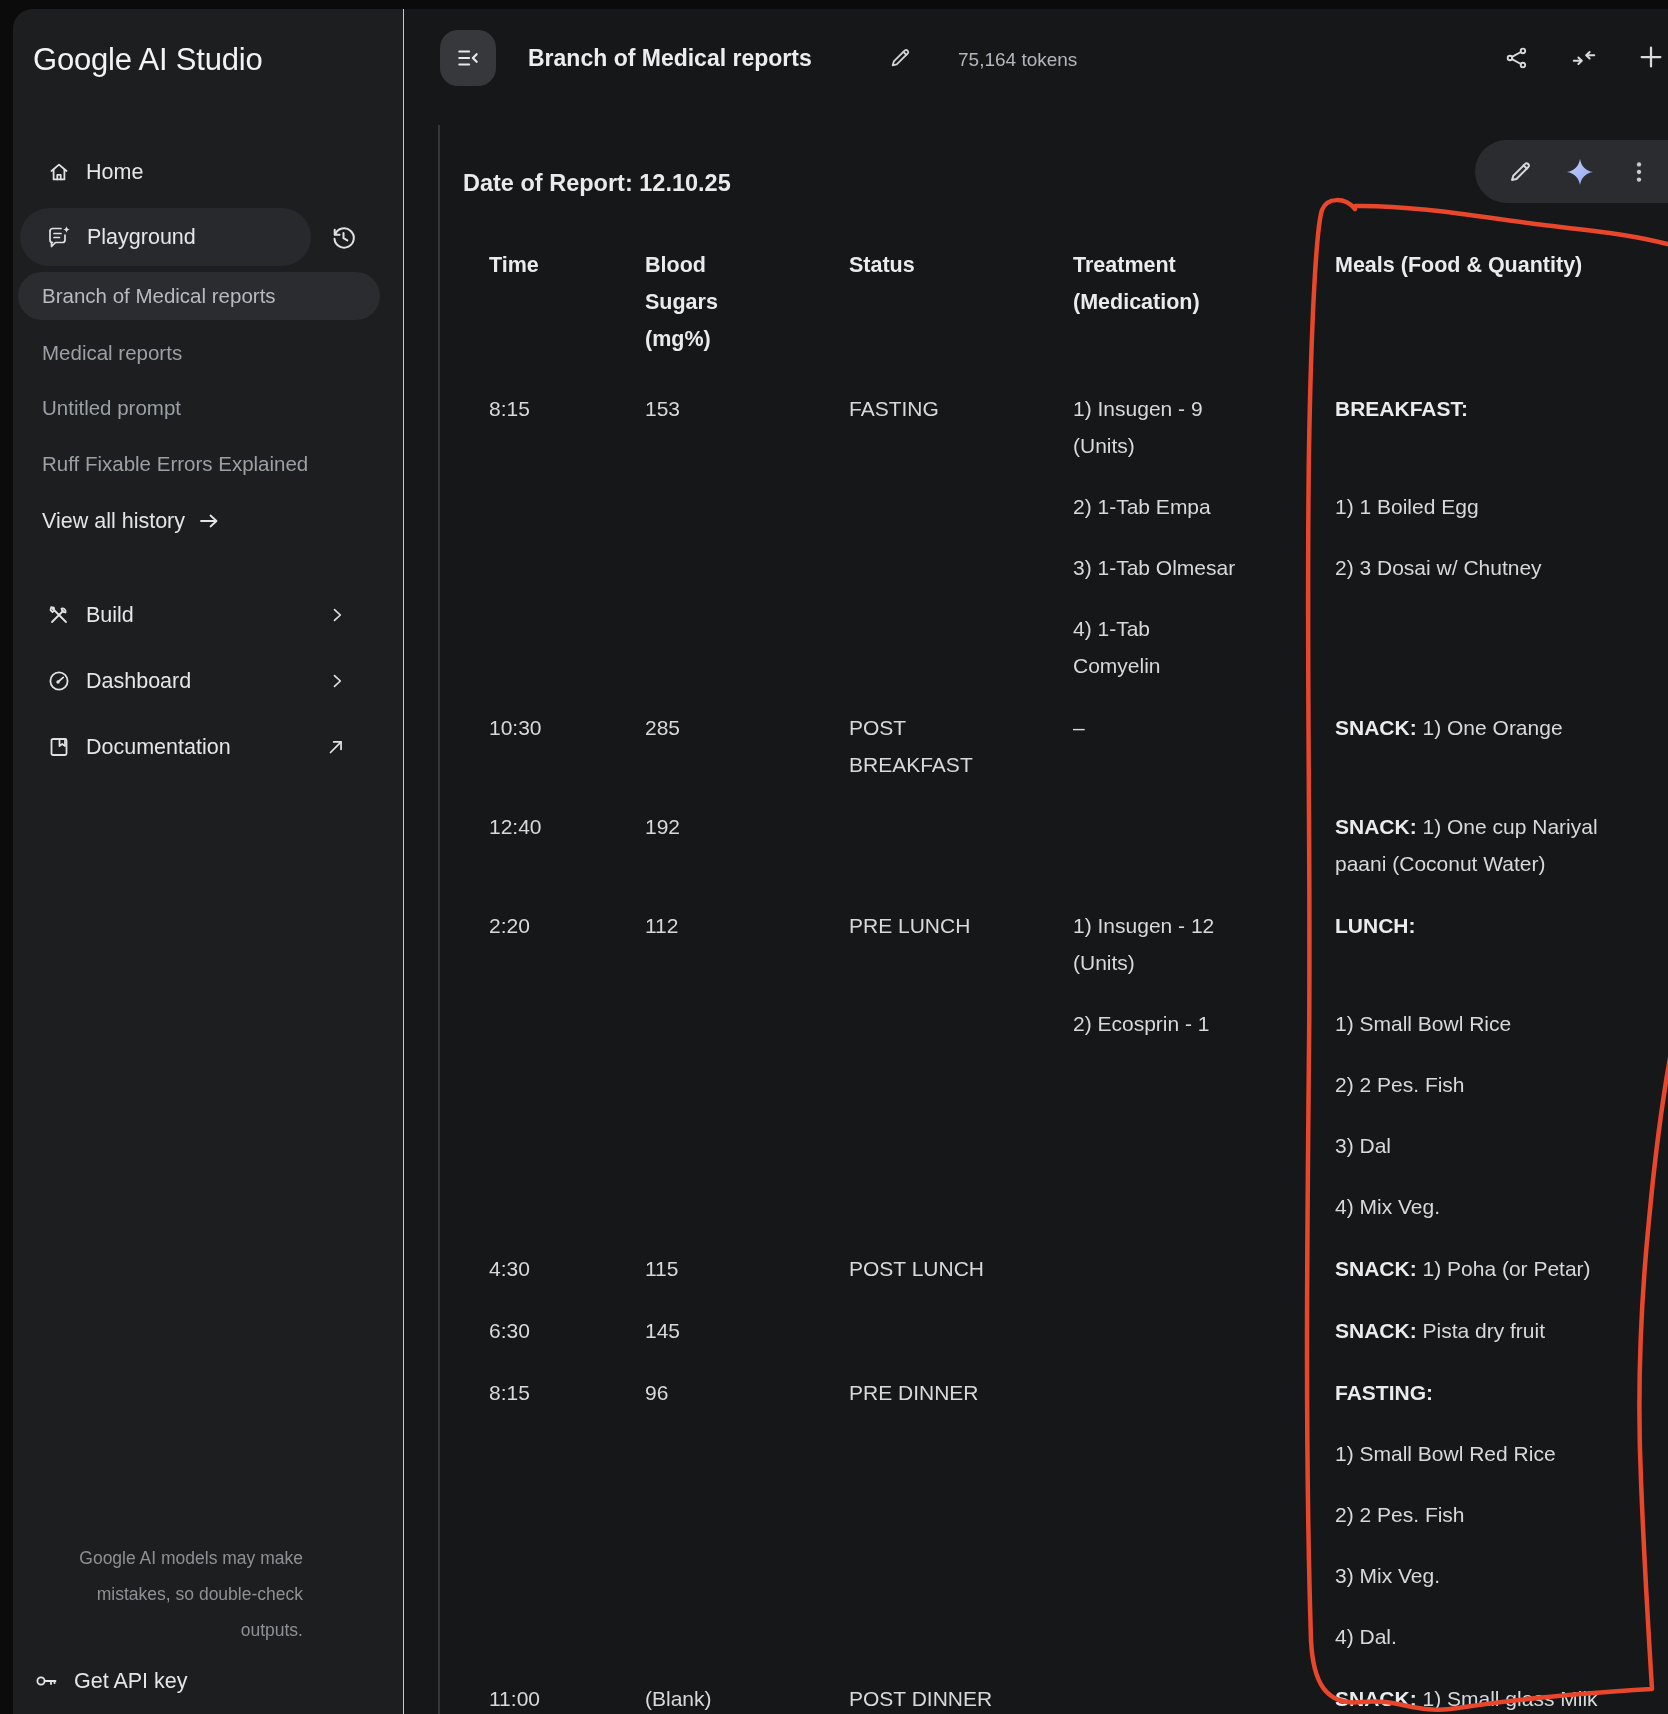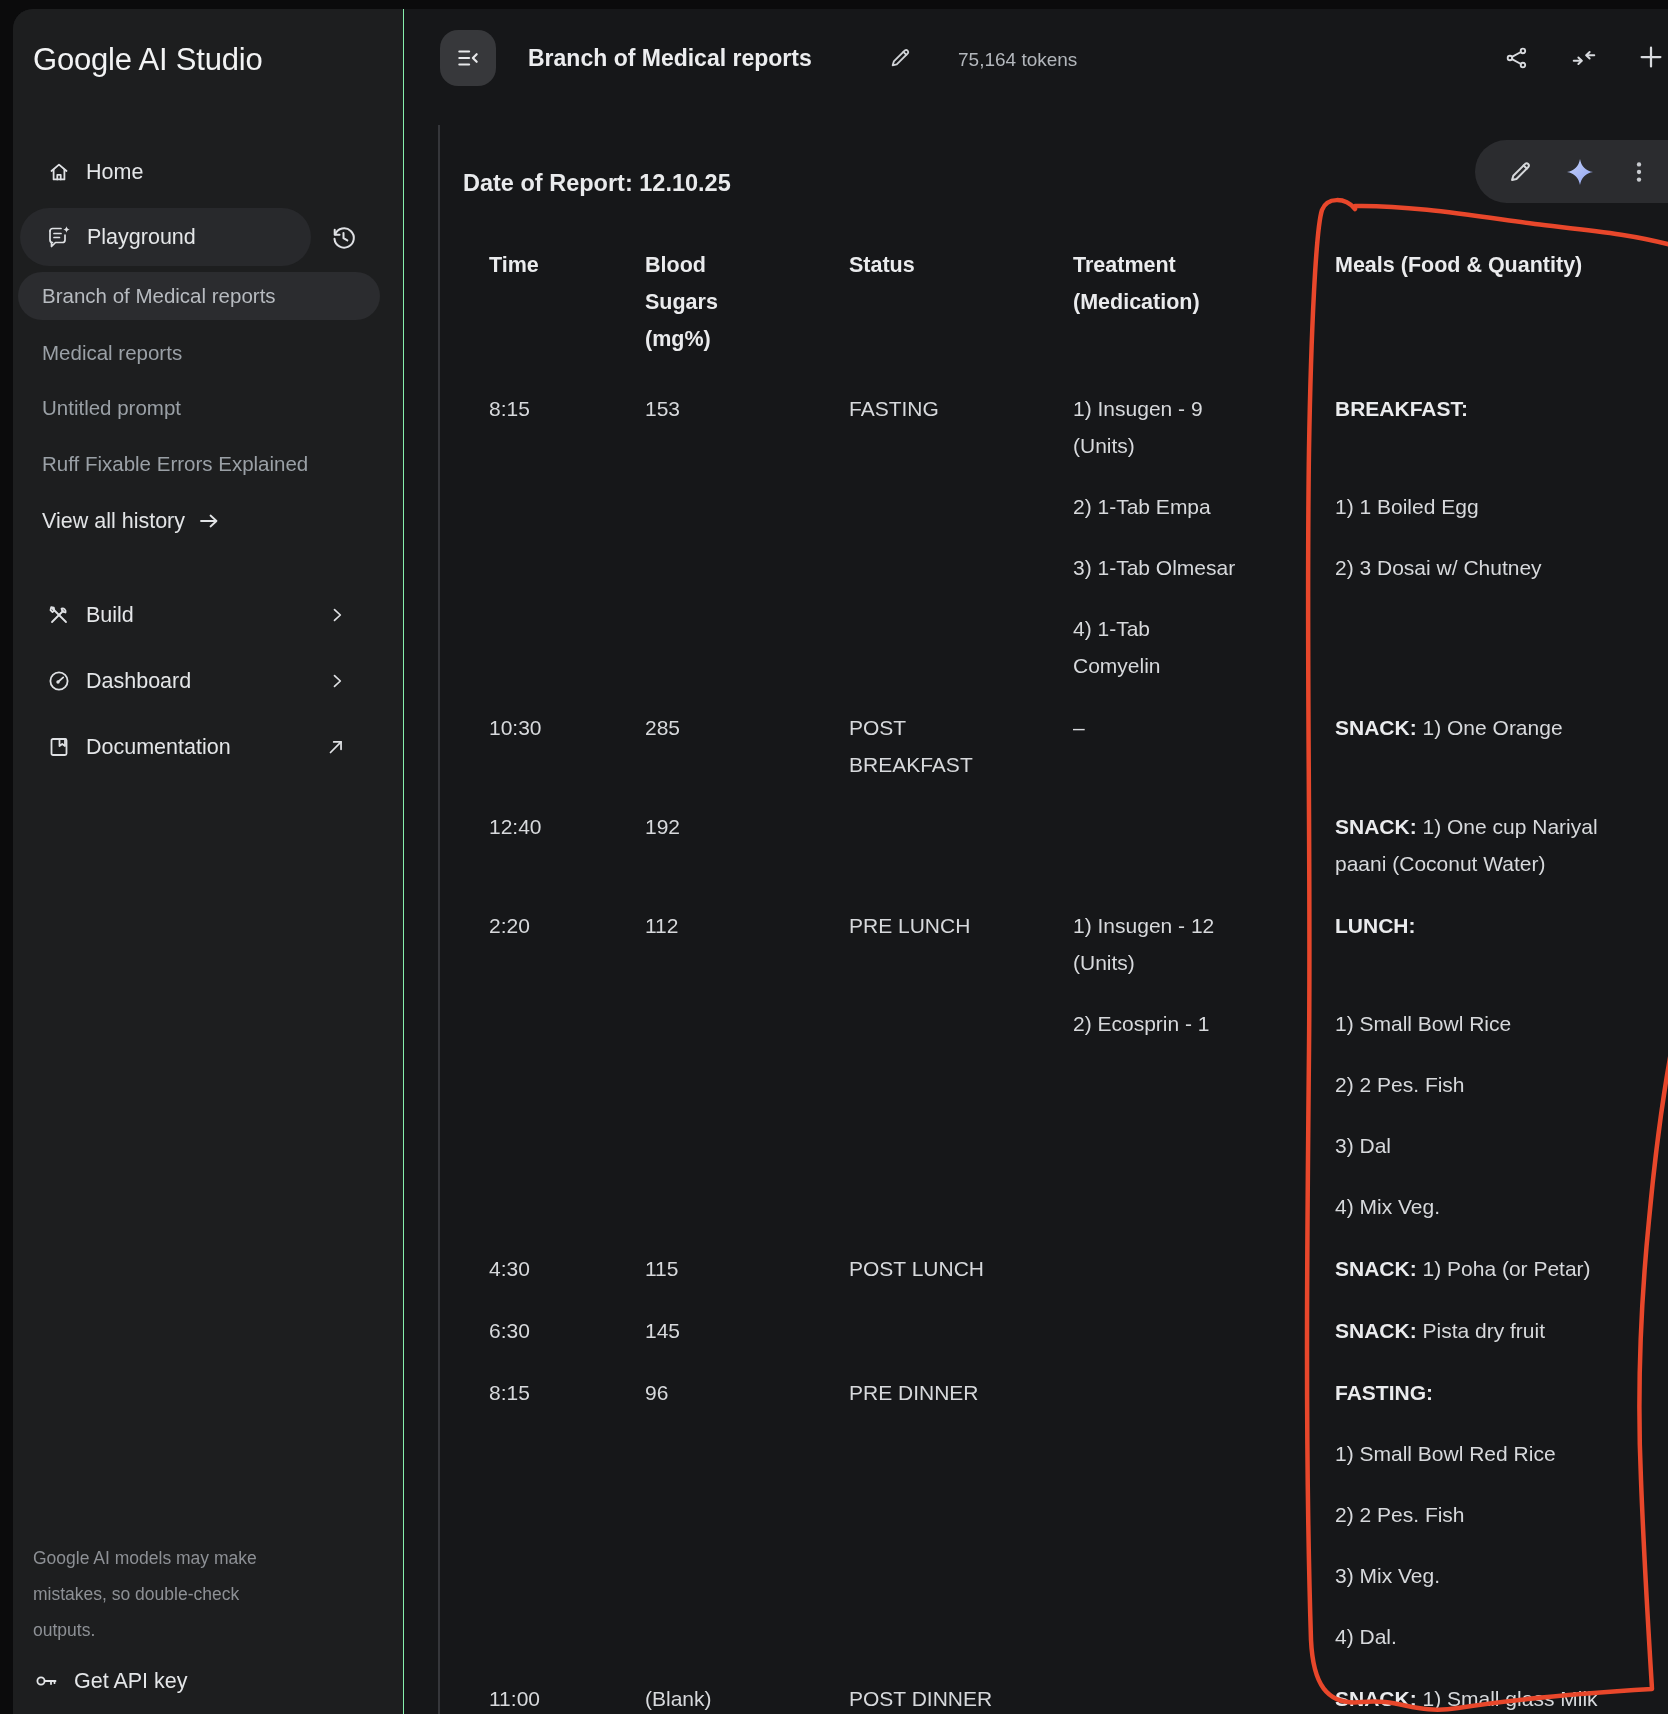--- a/index.html
+++ b/index.html
@@ -14,21 +14,21 @@
   .home-row{left:34px;top:137px;height:52px;}
   .pg-pill{left:7px;top:199px;width:291px;height:58px;border-radius:29px;background:#28292c;padding-left:26px;box-sizing:border-box;}
   .hist-btn{position:absolute;left:308px;top:206px;width:44px;height:44px;display:flex;align-items:center;justify-content:center;cursor:pointer;}
   .hitem{position:absolute;left:5px;width:362px;height:48px;border-radius:24px;display:flex;align-items:center;
     padding-left:24px;box-sizing:border-box;color:#9aa0a6;font-size:20.5px;cursor:pointer;white-space:nowrap;}
   .hitem.active{background:#2b2c2f;color:#b7bbc0;}
   .viewall{left:29px;top:490px;height:44px;color:#e2e4e6;gap:12px;align-items:center;}
   .navrow{left:7px;width:345px;height:50px;padding-left:27px;box-sizing:border-box;}
   .navrow .chev{position:absolute;right:18px;display:flex;}
   .ext{position:absolute;right:18px;display:flex;}
-  .disclaimer{position:absolute;left:20px;top:1531px;width:270px;font-size:17.5px;line-height:36px;color:#8d9095;}
+  .disclaimer{position:absolute;left:20px;top:1531px;width:270px;font-size:17.5px;line-height:36px;color:#8d9095;text-align:right;}
   .api-row{left:20px;top:1649px;height:46px;font-weight:500;}
   
   #main{position:absolute;left:391px;top:0;right:0;height:100%;}
   .collapse-btn{position:absolute;left:36px;top:21px;width:56px;height:56px;border-radius:18px;background:#37383b;
     display:flex;align-items:center;justify-content:center;cursor:pointer;}
   .doc-title{position:absolute;left:124px;top:36px;font-size:23px;font-weight:bold;color:#ecedef;white-space:nowrap;}
   .edit-ic{position:absolute;left:484px;top:36px;cursor:pointer;}
   .tokens{position:absolute;left:554px;top:40px;font-size:19px;color:#b3b7bc;}
   .tb-ic{position:absolute;top:36px;cursor:pointer;display:flex;}
   

